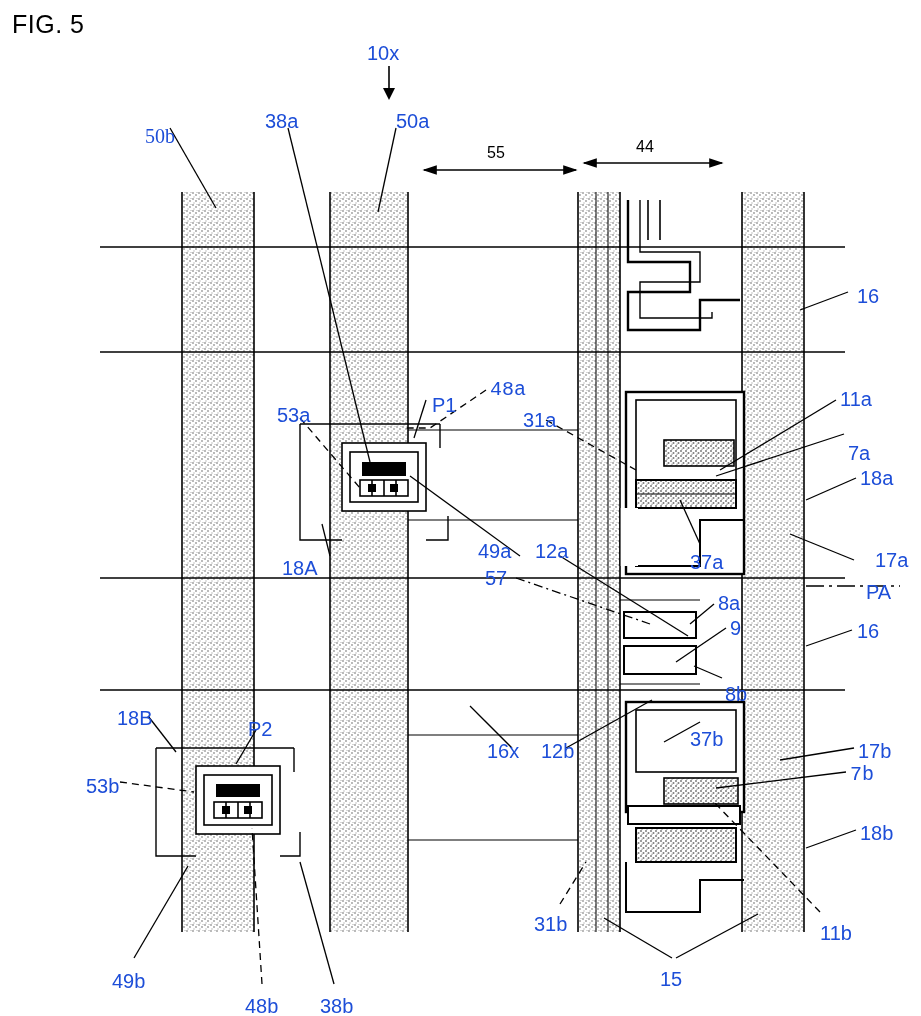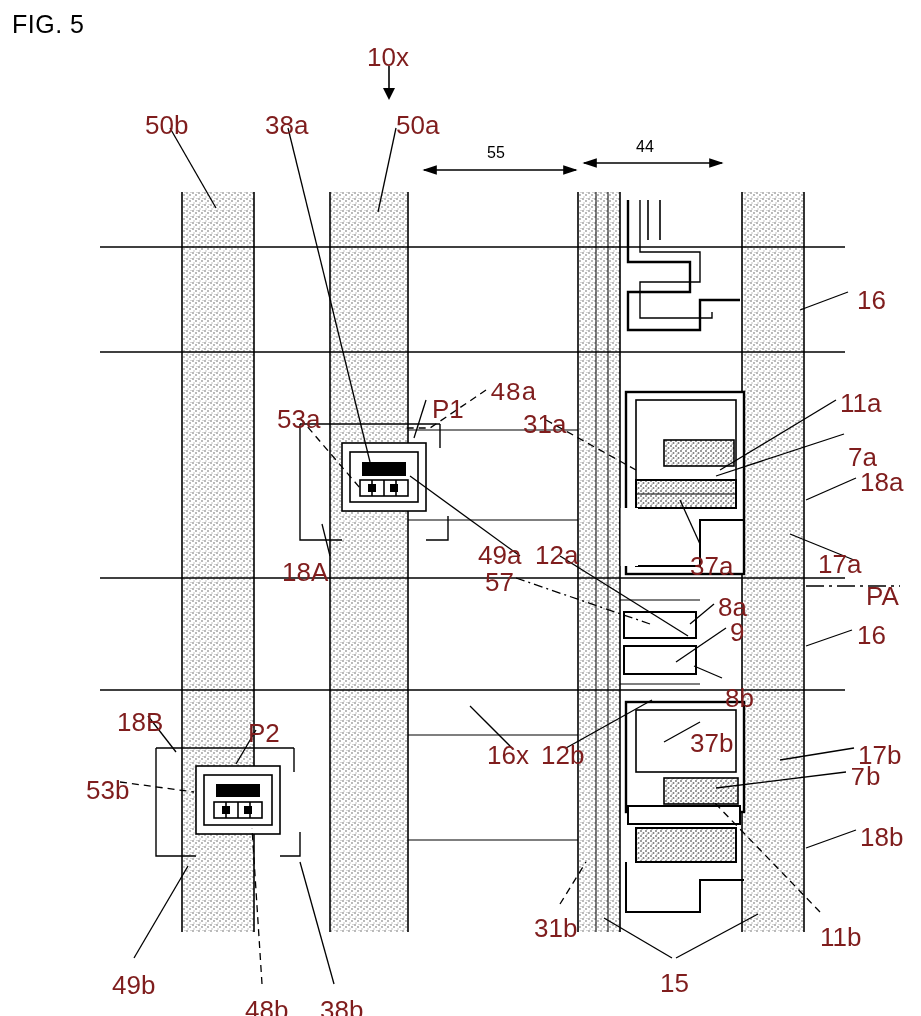--- a/index.html
+++ b/index.html
@@ -26,22 +26,22 @@
   }
   .fig-label {
     position: absolute;
     font-size: 25px;
     letter-spacing: 0.5px;
     color: #000;
     white-space: nowrap;
   }
   .ref-label {
     position: absolute;
-    font-size: 26px;
-    color: #7f1d1d;
+    font-size: 20px;
+    color: #1d4ed8;
     white-space: nowrap;
   }
   .dim-label {
     position: absolute;
     font-size: 16px;
     color: #000;
     white-space: nowrap;
   }
 </style>
 </head>
@@ -207,34 +207,34 @@
     </g>
   </svg>
 
   <div class="fig-label" style="left:12px; top:10px;">FIG. 5</div>
 
   <div class="ref-label" style="left:367px; top:42px;">10x</div>
 
   <div class="dim-label" style="left:487px; top:144px;">55</div>
   <div class="dim-label" style="left:636px; top:138px;">44</div>
 
-  <div class="ref-label" style="left:145px; top:110px;">50b</div>
+  <div class="ref-label" style="left:145px; top:125px;font-family:Liberation Serif, serif;">50b</div>
   <div class="ref-label" style="left:265px; top:110px;">38a</div>
   <div class="ref-label" style="left:396px; top:110px;">50a</div>
   <div class="ref-label" style="left:857px; top:285px;">16</div>
   <div class="ref-label" style="left:432px; top:394px;">P1</div>
   <div class="ref-label" style="left:490px; top:378px;font-family:Liberation Mono, monospace;">48a</div>
   <div class="ref-label" style="left:277px; top:404px;">53a</div>
   <div class="ref-label" style="left:523px; top:409px;">31a</div>
   <div class="ref-label" style="left:840px; top:388px;">11a</div>
   <div class="ref-label" style="left:848px; top:422px;margin-top:20px;">7a</div>
   <div class="ref-label" style="left:860px; top:467px;">18a</div>
   <div class="ref-label" style="left:282px; top:557px;">18A</div>
   <div class="ref-label" style="left:690px; top:551px;">37a</div>
-  <div class="ref-label" style="left:818px; top:549px;text-align:right;">17a</div>
+  <div class="ref-label" style="left:875px; top:549px;text-align:right;">17a</div>
   <div class="ref-label" style="left:478px; top:540px;">49a</div>
   <div class="ref-label" style="left:535px; top:540px;">12a</div>
   <div class="ref-label" style="left:485px; top:567px;">57</div>
   <div class="ref-label" style="left:866px; top:581px;">PA</div>
   <div class="ref-label" style="left:718px; top:592px;">8a</div>
   <div class="ref-label" style="left:730px; top:617px;">9</div>
   <div class="ref-label" style="left:857px; top:620px;">16</div>
   <div class="ref-label" style="left:725px; top:683px;">8b</div>
   <div class="ref-label" style="left:117px; top:707px;">18B</div>
   <div class="ref-label" style="left:248px; top:718px;">P2</div>

